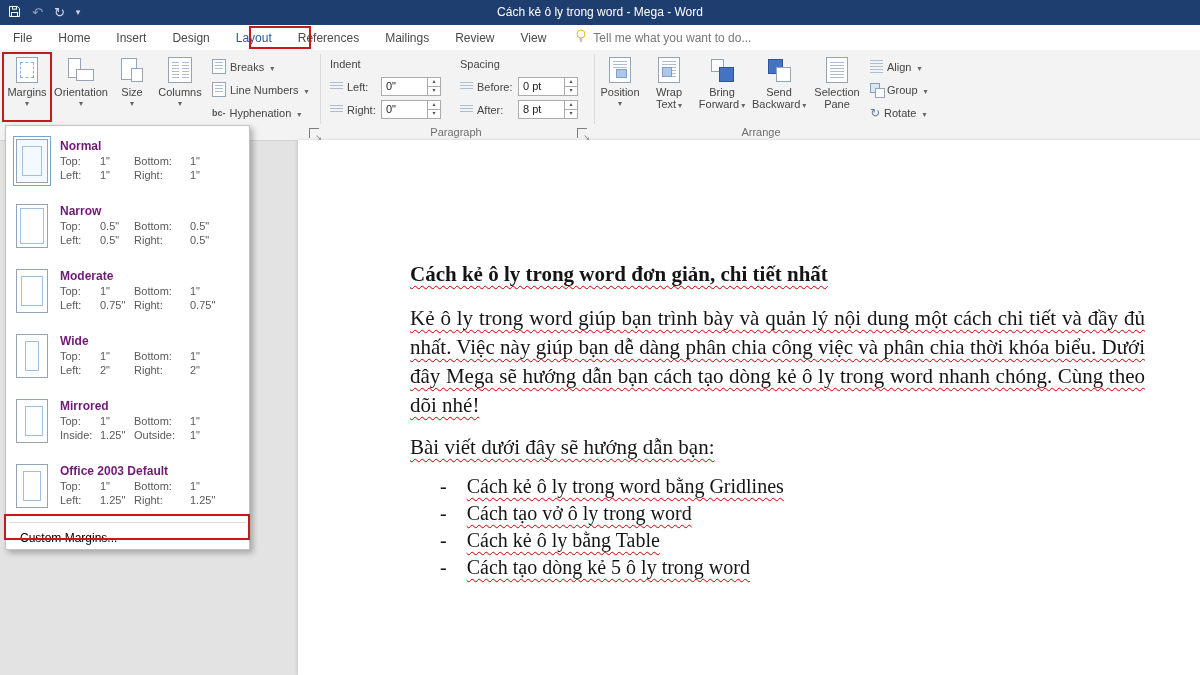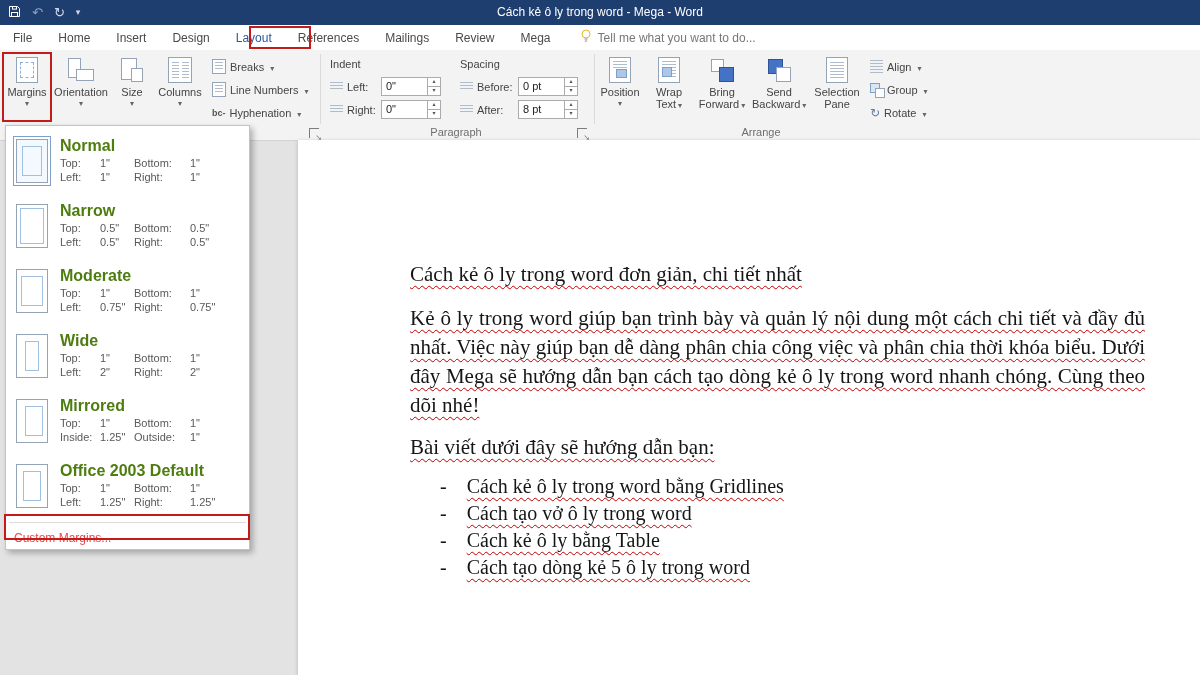--- a/index.html
+++ b/index.html
@@ -126,33 +126,33 @@
   .micon{width:30px;height:42px;margin:0 12px 0 10px;background:#fff;border:1px solid #94a3b6;position:relative;flex:none}
   .micon.sel{outline:1px solid #7da0c8;outline-offset:2px;background:#f4f9ff}
   .minner2{position:absolute;border:1px solid #9fc0e0}
   .in-normal{inset:6px 5px}
   .in-narrow{inset:3px}
   .in-moderate{inset:6px 4px}
   .in-wide{inset:6px 8px}
   .in-mirrored{inset:6px 4px 6px 8px}
   .in-2003{inset:6px 6px}
   .mtext{flex:1;min-width:0}
-  .mname{display:block;font-size:16px;font-weight:bold;color:#4d7c0f;margin-bottom:1px}
+  .mname{display:block;font-size:12px;font-weight:bold;color:#701a75;margin-bottom:1px}
   .mrow{display:grid;grid-template-columns:40px 34px 56px 42px;font-size:11px;color:#595959;line-height:14px}
   .msep{height:1px;background:#dcdcdc;margin:4px 3px}
-  .mcustom{height:22px;display:flex;align-items:center;padding-left:8px;font-size:12px;color:#ef4444;cursor:default}
+  .mcustom{height:22px;display:flex;align-items:center;padding-left:14px;font-size:12px;color:#000000;cursor:default}
 
   
   .page{position:absolute;left:298px;top:140px;width:902px;height:535px;background:#fff;
         box-shadow:0 1px 4px rgba(0,0,0,.22);z-index:5}
   .doc{position:absolute;left:112px;right:55px;top:122px;
        font-family:"Liberation Serif","DejaVu Serif",serif;color:#151515}
   .sq{text-decoration-line:underline;text-decoration-style:wavy;text-decoration-color:#c00000;
       text-decoration-thickness:1px;text-underline-offset:4px;text-decoration-skip-ink:none}
-  .dhead{font-size:21px;margin:0 0 17px;font-weight:normal}
+  .dhead{font-size:21px;margin:0 0 17px;font-weight:bold}
   .dpara{font-size:21px;line-height:29px;text-align:justify;margin:0 0 15px}
   .dintro{font-size:21px;margin:11px 0 13px}
   .dlist{list-style:none;margin:4px 0 0 30px;padding:0}
   .dlist li{font-size:20px;line-height:27px;display:flex}
   .dlist li::before{content:"-";margin-right:20px}
 
   
   .anno{position:absolute;border:2px solid #c11b1b;z-index:60;pointer-events:none;box-sizing:border-box}
   .anno-layout{left:249px;top:26px;width:62px;height:23px}
   .anno-margins{left:2px;top:52px;width:50px;height:70px}
@@ -179,21 +179,21 @@
 
 <div class="tabrow">
   <div class="tab">File</div>
   <div class="tab">Home</div>
   <div class="tab">Insert</div>
   <div class="tab">Design</div>
   <div class="tab active">Layout</div>
   <div class="tab">References</div>
   <div class="tab">Mailings</div>
   <div class="tab">Review</div>
-  <div class="tab">Mega</div>
+  <div class="tab">View</div>
   <div class="tellme">
     <span>
       <svg width="12" height="14">
           <circle cx="6" cy="5" r="4" fill="none" stroke="#e8b82a"></circle>
           <path d="M4.5 10h3M4.8 12h2.4" stroke="#8a8a8a" fill="none"></path>
         </svg>
     </span>
     <span>Tell me what you want to do...</span>
   </div>
 </div>

